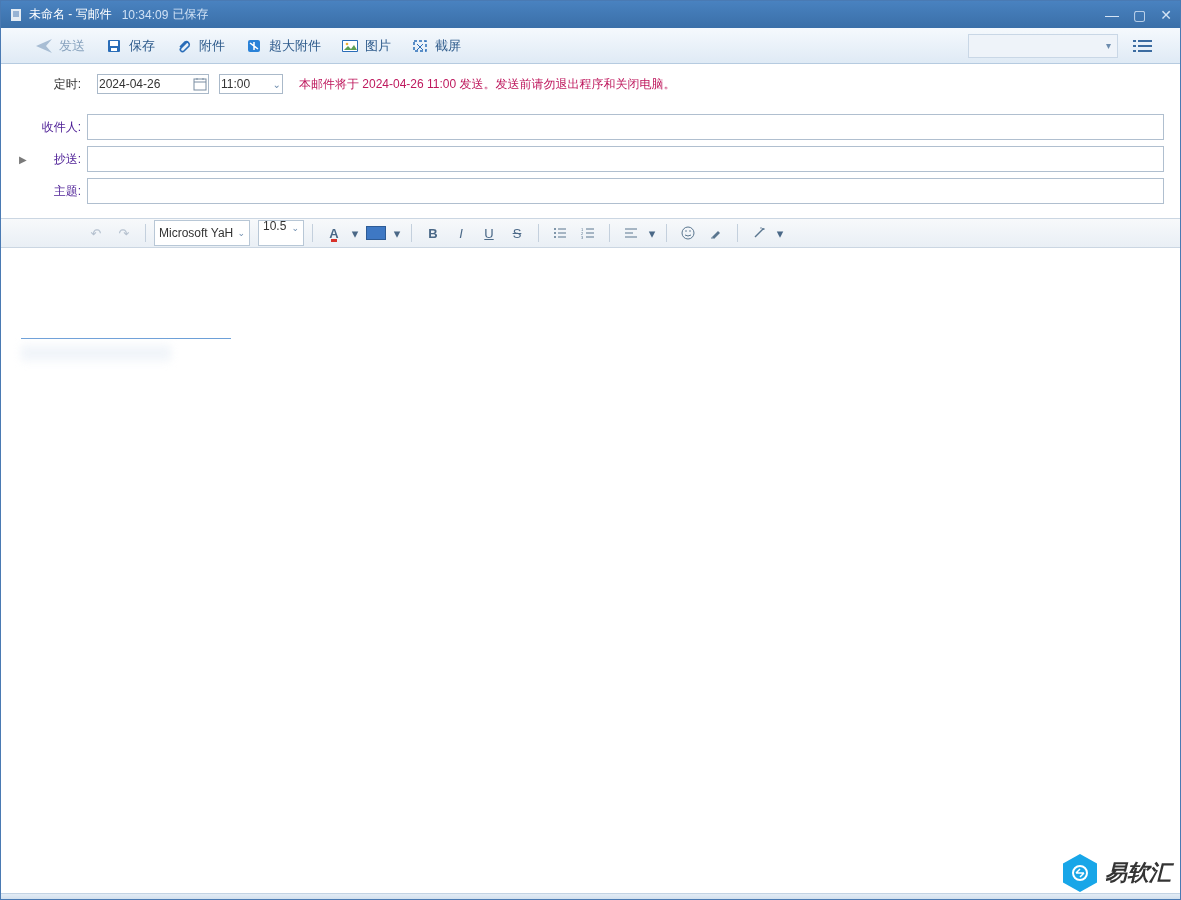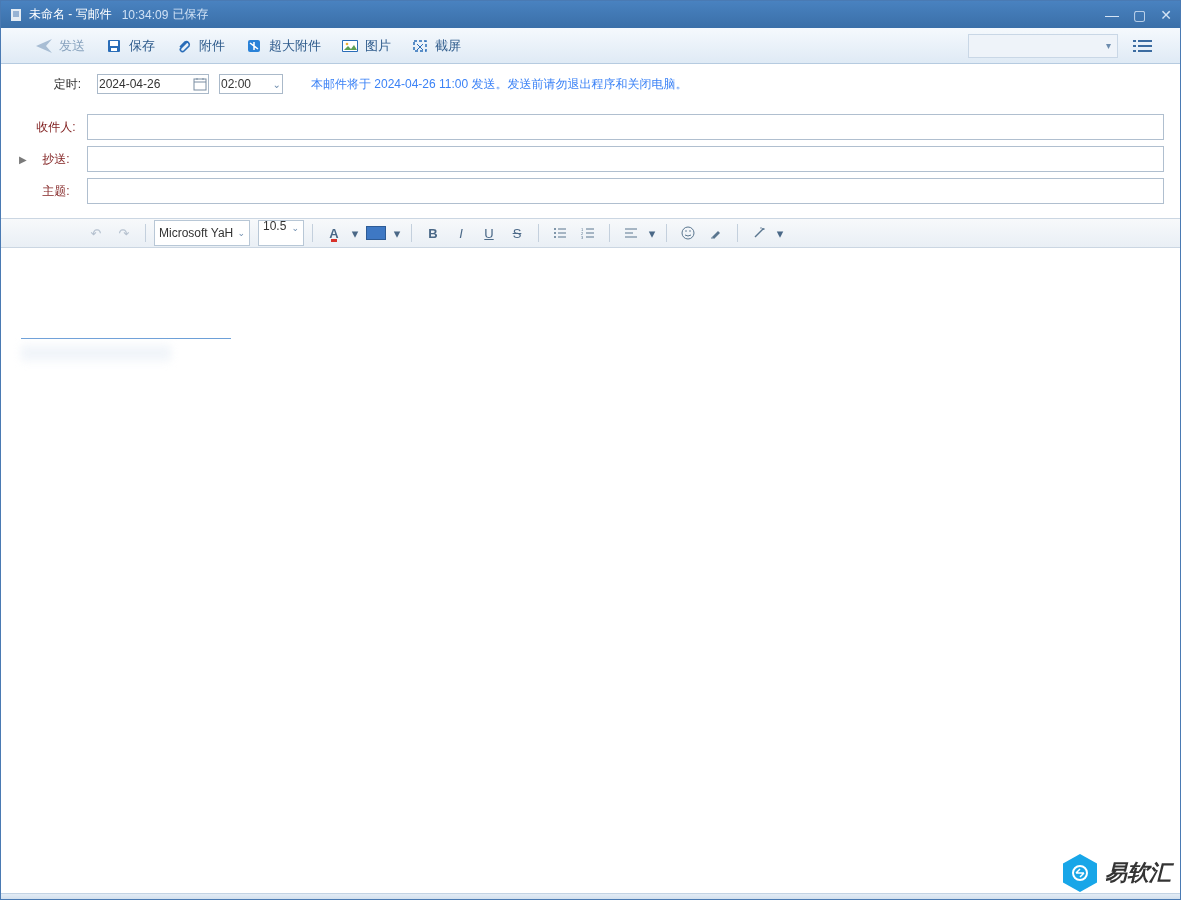--- a/index.html
+++ b/index.html
@@ -62,26 +62,26 @@
 }
 .schedule-row .lbl { width:36px; text-align:right; margin-right:6px; }
 .date-input, .time-input {
   height:20px; border:1px solid #aab9c9; background:#fff;
   display:flex; align-items:center; padding:0 1px;justify-content:space-between;
 }
 .date-input { width:112px; }
 .date-input .cal-icon { margin-left:auto; color:#6c7f94; }
 .time-input { width:64px; }
 .time-input .chev { margin-left:auto; }
-.schedule-msg { margin-left:18px; color:#3b82f6; }
+.schedule-msg { margin-left:6px; color:#be185d; }
 
 .fields { padding: 4px 16px 0 18px; }
 .field-row { display:flex; align-items:center; margin: 6px 0; }
 .field-row .expand { width:12px; color:#7a7a7a; font-size:10px; }
-.field-row .flabel { width:56px; text-align:center; padding-right:6px; color:#7f1d1d; }
+.field-row .flabel { width:56px; text-align:right; padding-right:6px; color:#4c1d95; }
 .field-row input.finput {
   flex:1; height:26px; border:1px solid #b0bfcf; padding:0 6px; font-size:12px; outline:none;
 }
 
 .editor-toolbar {
   margin-top: 8px;
   height: 30px;
   background: linear-gradient(to bottom, #f7f9fb, #e9eff5);
   border-top:1px solid #cbd6e2;
   border-bottom:1px solid #cbd6e2;
@@ -216,21 +216,21 @@
       <span class="cal-icon">
         <svg width="14" height="14" viewBox="0 0 14 14">
             <rect x="1" y="2" width="12" height="11" fill="none" stroke="#7a8da2"></rect>
             <line x1="1" y1="5" x2="13" y2="5" stroke="#7a8da2"></line>
             <line x1="4" y1="1" x2="4" y2="3" stroke="#7a8da2"></line>
             <line x1="10" y1="1" x2="10" y2="3" stroke="#7a8da2"></line>
           </svg>
       </span>
     </div>
     <div class="time-input">
-      <span>02:00</span>
+      <span>11:00</span>
       <span class="chev">⌄</span>
     </div>
     <span class="schedule-msg">本邮件将于 2024-04-26 11:00 发送。发送前请勿退出程序和关闭电脑。</span>
   </div>
 
   <div class="fields">
     <div class="field-row">
       <span class="expand"></span>
       <span class="flabel">收件人:</span>
       <input class="finput" value="" style="">

